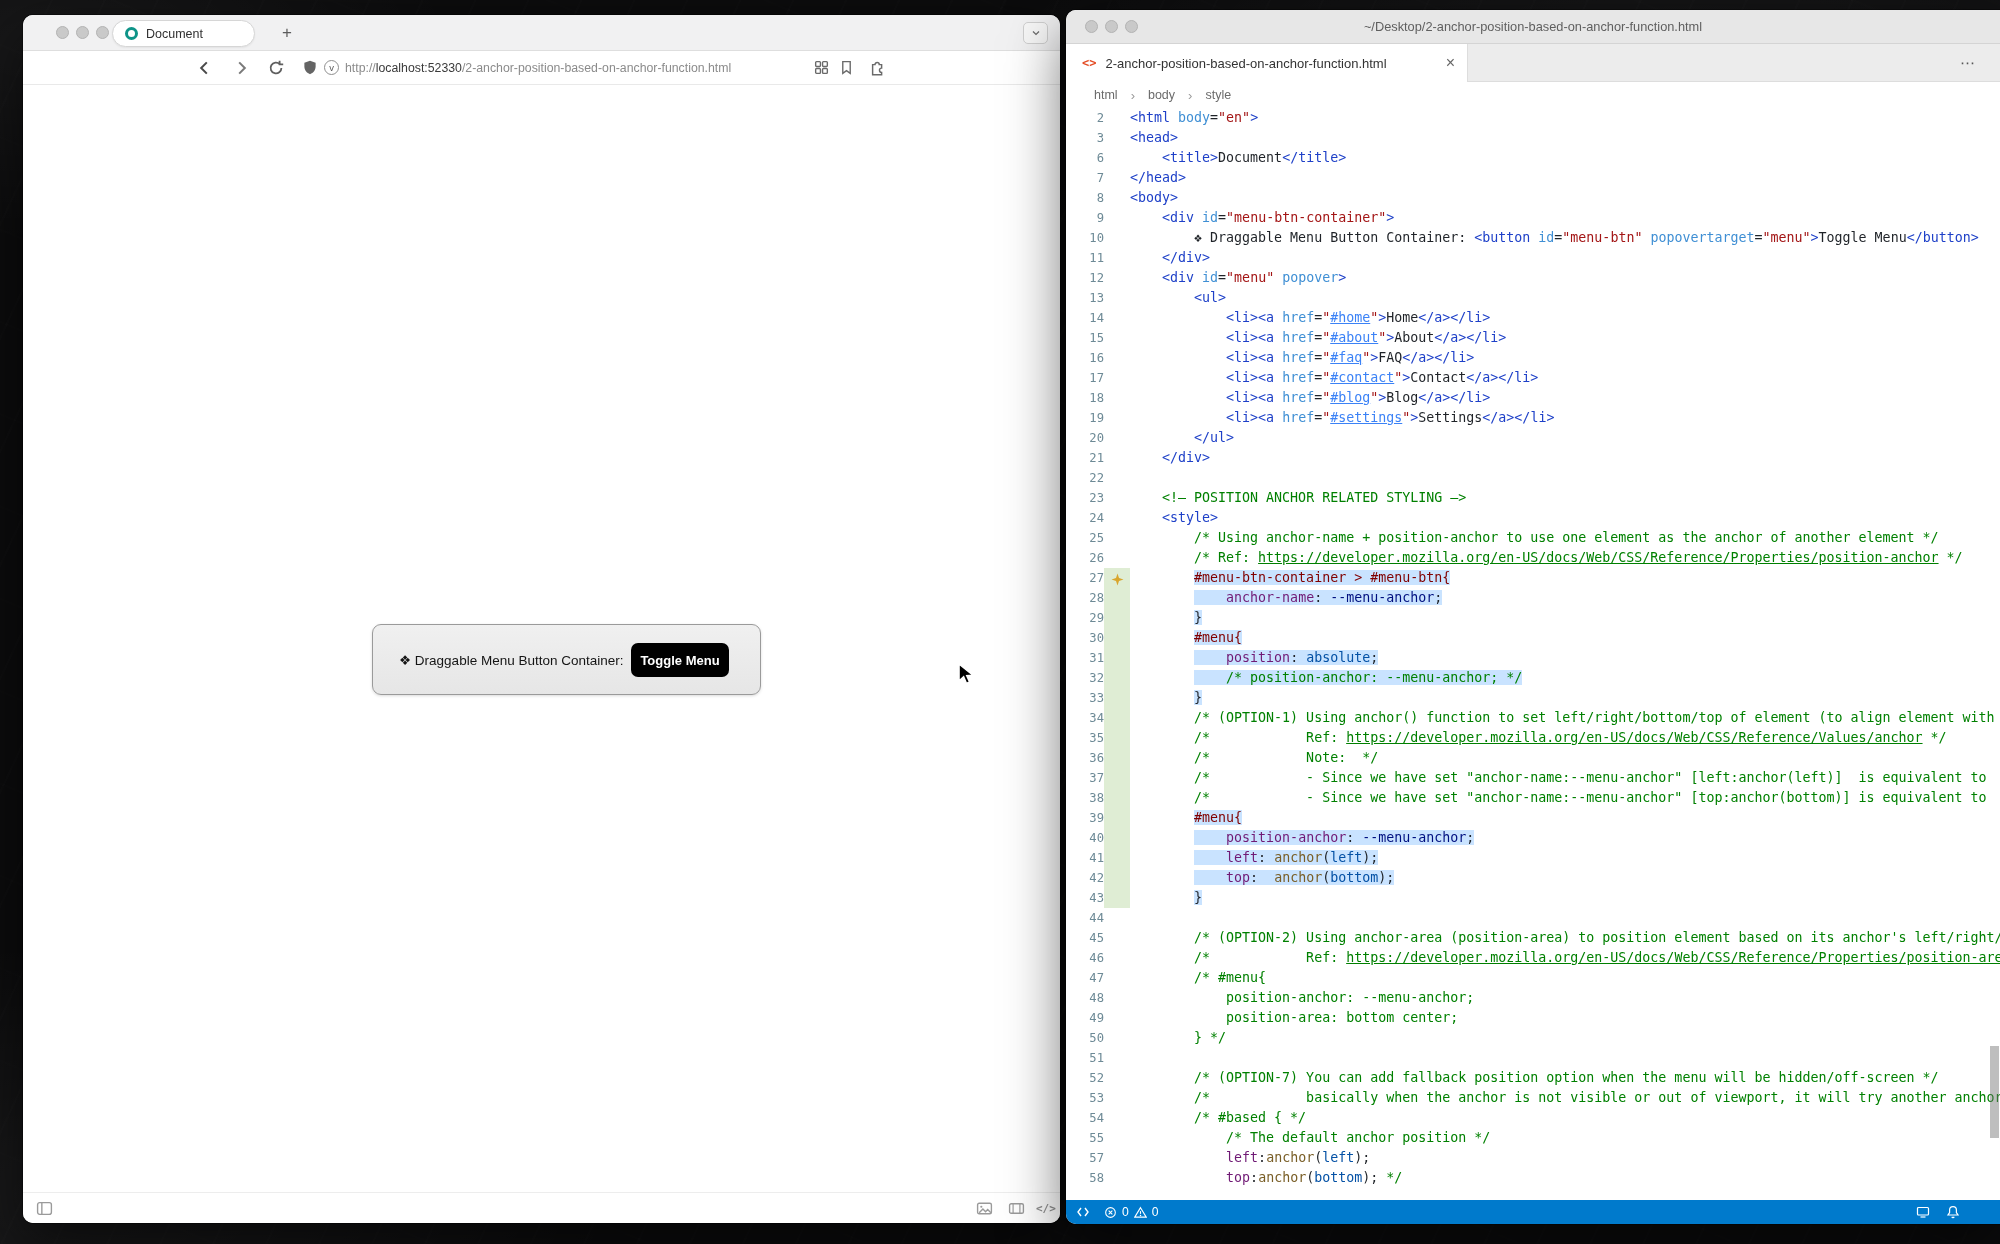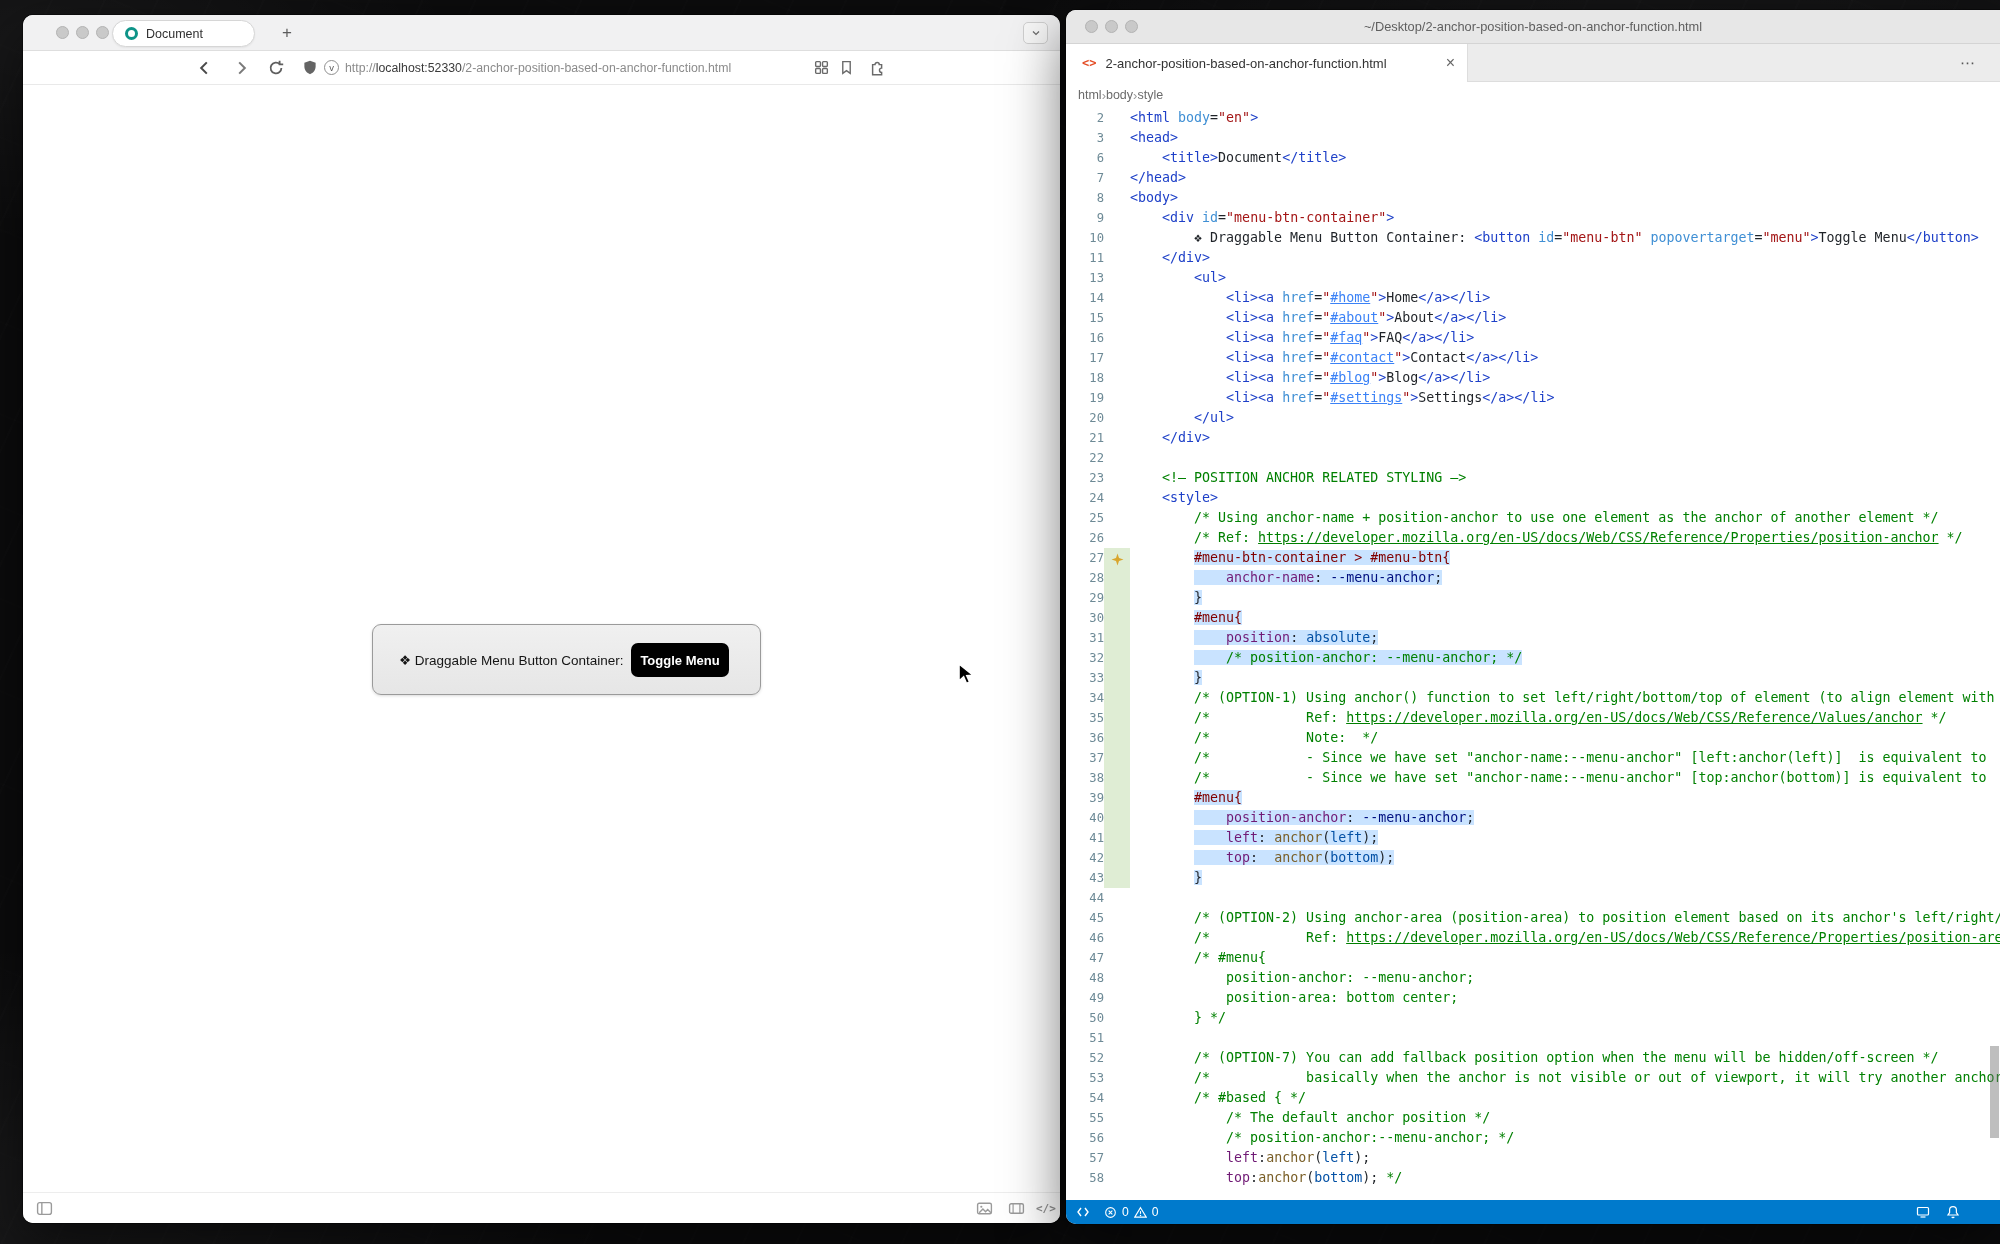--- a/index.html
+++ b/index.html
@@ -60,21 +60,21 @@
            font-size:12.8px;color:#5f5f5f}
   .v-tabbar{position:absolute;left:0;top:34px;right:0;height:38px;background:#ececec;border-bottom:1px solid #ddd}
   .v-tab{position:absolute;left:0;top:0;width:402px;height:38px;background:#fff;border-right:1px solid #ddd;
          display:flex;align-items:center;gap:9px;padding:0 12px 0 16px}
   .v-tab-icon{font-family:"DejaVu Sans Mono",monospace;font-weight:700;font-size:12px;color:#e44d26;flex:none}
   .v-tab-label{font-size:13px;color:#333;white-space:nowrap;overflow:hidden;flex:1}
   .v-tab-close{color:#666;font-size:16px;flex:none}
   .v-more{position:absolute;right:24px;top:0;height:38px;display:flex;align-items:center;color:#555;
           font-size:15px;letter-spacing:1px}
   .v-breadcrumb{position:absolute;left:0;top:72px;right:8px;height:26px;background:#fff;display:flex;
-                align-items:center;padding-left:12px;font-size:12.5px;color:#6b6b6b;gap:0}
+                align-items:center;padding-left:28px;font-size:12.5px;color:#6b6b6b;gap:13px}
   .crumb-sep{color:#9a9a9a;font-size:13px}
   .v-editor{position:absolute;left:0;top:98px;right:0;bottom:24px;background:#fff;overflow:hidden;
             font-family:"DejaVu Sans Mono",monospace}
   .code-row{display:flex;height:20px;line-height:20px}
   .ln{width:38px;flex:none;text-align:right;font-size:12.2px;color:#6d8a96}
   .gut{width:26px;flex:none;position:relative}
   .gut.g{background:rgba(140,190,100,.28)}
   .gut .sp{position:absolute;left:7px;top:3px}
   .code{flex:1;white-space:pre;overflow:hidden;font-size:13.3px;color:#1f2328}
   .hl{background:rgba(160,205,255,.57)}
@@ -247,20 +247,25 @@
         <div class="ln">10</div>
         <div class="gut"></div>
         <div class="code">        <span class="tk-x">❖ Draggable Menu Button Container: </span><span class="tk-t">&lt;button</span><span class="tk-x"> </span><span class="tk-a">id</span><span class="tk-x">=</span><span class="tk-s">"menu-btn"</span><span class="tk-x"> </span><span class="tk-a">popovertarget</span><span class="tk-x">=</span><span class="tk-s">"menu"</span><span class="tk-t">&gt;</span><span class="tk-x">Toggle Menu</span><span class="tk-t">&lt;/button&gt;</span></div>
       </div>
       <div class="code-row">
         <div class="ln">11</div>
         <div class="gut"></div>
         <div class="code">    <span class="tk-t">&lt;/div&gt;</span></div>
       </div>
       <div class="code-row">
+        <div class="ln">12</div>
+        <div class="gut"></div>
+        <div class="code">    <span class="tk-t">&lt;div</span><span class="tk-x"> </span><span class="tk-a">id</span><span class="tk-x">=</span><span class="tk-s">"menu"</span><span class="tk-x"> </span><span class="tk-a">popover</span><span class="tk-t">&gt;</span></div>
+      </div>
+      <div class="code-row">
         <div class="ln">13</div>
         <div class="gut"></div>
         <div class="code">        <span class="tk-t">&lt;ul&gt;</span></div>
       </div>
       <div class="code-row">
         <div class="ln">14</div>
         <div class="gut"></div>
         <div class="code">            <span class="tk-t">&lt;li&gt;&lt;a</span><span class="tk-x"> </span><span class="tk-a">href</span><span class="tk-x">=</span><span class="tk-s">"</span><span class="tk-l">#home</span><span class="tk-s">"</span><span class="tk-t">&gt;</span><span class="tk-x">Home</span><span class="tk-t">&lt;/a&gt;&lt;/li&gt;</span></div>
       </div>
       <div class="code-row">
@@ -466,25 +471,20 @@
         <div class="ln">54</div>
         <div class="gut"></div>
         <div class="code">        <span class="tk-c">/* #based { */</span></div>
       </div>
       <div class="code-row">
         <div class="ln">55</div>
         <div class="gut"></div>
         <div class="code">            <span class="tk-c">/* The default anchor position */</span></div>
       </div>
       <div class="code-row">
-        <div class="ln">56</div>
-        <div class="gut"></div>
-        <div class="code">            <span class="tk-c">/* position-anchor:--menu-anchor; */</span></div>
-      </div>
-      <div class="code-row">
         <div class="ln">57</div>
         <div class="gut"></div>
         <div class="code">            <span class="tk-p">left</span><span class="tk-x">:</span><span class="tk-f">anchor</span><span class="tk-x">(</span><span class="tk-v">left</span><span class="tk-x">);</span></div>
       </div>
       <div class="code-row">
         <div class="ln">58</div>
         <div class="gut"></div>
         <div class="code">            <span class="tk-p">top</span><span class="tk-x">:</span><span class="tk-f">anchor</span><span class="tk-x">(</span><span class="tk-v">bottom</span><span class="tk-x">);</span><span class="tk-c"> */</span></div>
       </div>
     </div>

